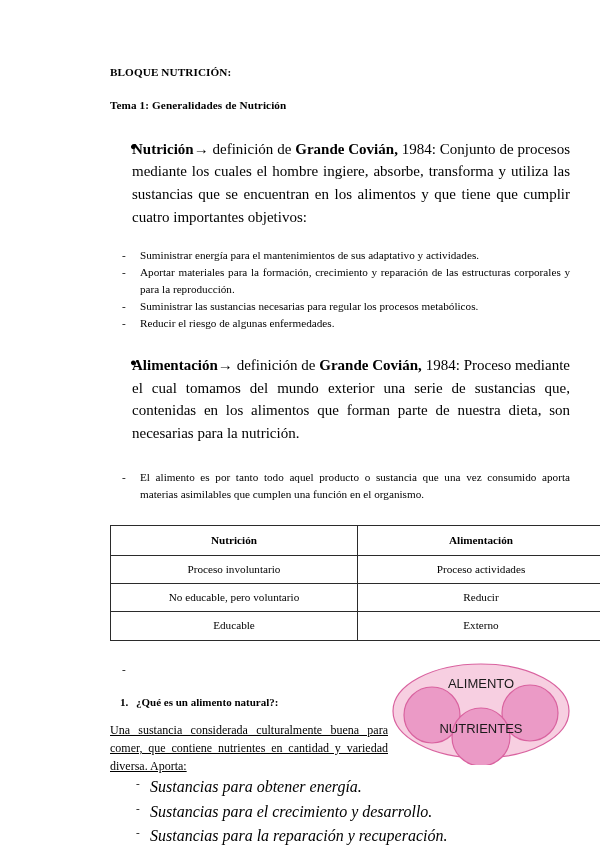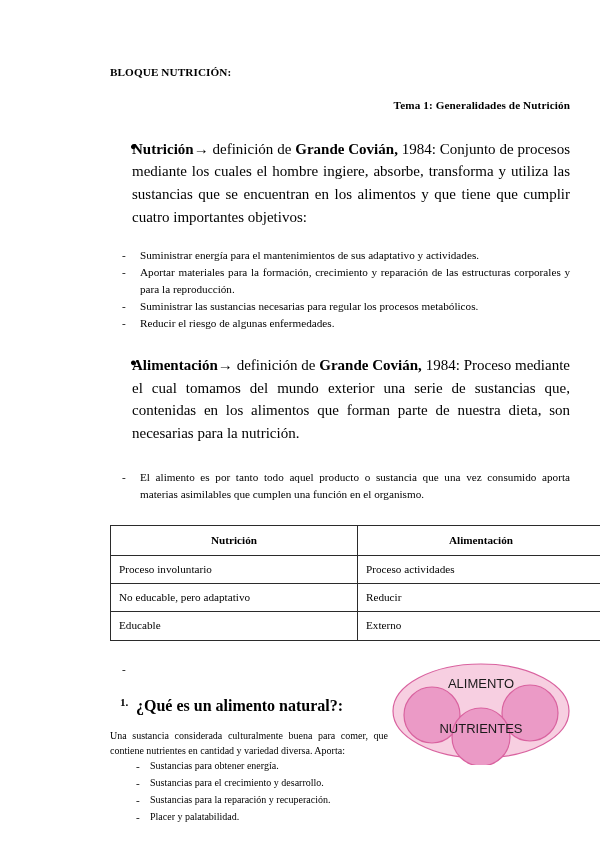--- a/index.html
+++ b/index.html
@@ -38,21 +38,20 @@
     line-height: 1.5;
     margin: 0 0 16px 0;
     letter-spacing: 0.1px;
   }
   .heading2 {
     font-weight: bold;
     font-size: 11.2px;
     line-height: 1.5;
     margin: 0 0 14px 0;
     letter-spacing: 0.1px;
-    text-align: right;
   }
 
   
   .bullet-row {
     display: flex;
     align-items: flex-start;
     margin: 0 0 2px 0;
   }
   .bullet-marker {
     width: 22px;
@@ -115,82 +114,84 @@
     padding: 6px 8px;
     line-height: 1.35;
     vertical-align: middle;
     font-weight: normal;
   }
   table.nutri th {
     font-weight: bold;
     text-align: center;
     padding: 7px 8px;
   }
-  table.nutri td { text-align: left; border-radius: 14px; }
+  table.nutri td { text-align: center; border-radius: 14px; }
   .col-a { width: 230px; }
   .col-b { width: 230px; }
 
   
   .post-table { position: relative; margin-top: 20px; }
 
   .diagram {
     position: absolute;
     right: -2px;
     top: 0;
     width: 182px;
     height: 104px;
   }
   .diagram svg { display: block; width: 182px; height: 104px; }
 
   .wrap-narrow { width: 278px; }
 
   .para {
-    font-size: 10px;
+    font-size: 12px;
     line-height: 1.52;
     text-align: justify;
     text-justify: inter-word;
     margin: 0;
+    text-decoration: underline;
   }
   .num-row {
     display: flex;
     align-items: flex-start;
     margin: 0;
   }
   .num-marker {
     width: 26px;
     flex: 0 0 26px;
     box-sizing: border-box;
     padding-left: 10px;
     font-size: 11.2px;
     font-weight: bold;
     line-height: 1.52;
   }
   .num-body {
     flex: 1 1 auto;
-    font-size: 16px;
+    font-size: 11px;
     font-weight: bold;
     line-height: 1.52;
   }
 
   .sub-dash-row {
     display: flex;
     align-items: flex-start;
   }
   .sub-dash-marker {
     width: 40px;
     flex: 0 0 40px;
     box-sizing: border-box;
     padding-left: 26px;
     font-size: 11.2px;
     line-height: 1.52;
   }
   .sub-dash-body {
     flex: 1 1 auto;
-    font-size: 10px;
-    line-height: 1.52;
+    font-size: 16px;
+    line-height: 1.52;
+    font-style: italic;
   }
 </style>
 </head>
 <body>
 
 <div class="page">
   <div class="content">
 
     <div class="heading">BLOQUE NUTRICIÓN:</div>
     <div class="heading2">Tema 1: Generalidades de Nutrición</div>
@@ -244,21 +245,21 @@
             <th class="col-a">Nutrición</th>
             <th class="col-b">Alimentación</th>
           </tr>
         </thead>
         <tbody>
           <tr>
             <td>Proceso involuntario</td>
             <td>Proceso actividades</td>
           </tr>
           <tr>
-            <td>No educable, pero adaptativo</td>
+            <td>No educable, pero voluntario</td>
             <td>Reducir</td>
           </tr>
           <tr>
             <td>Educable</td>
             <td>Externo</td>
           </tr>
         </tbody>
       </table>
     </div>
 

